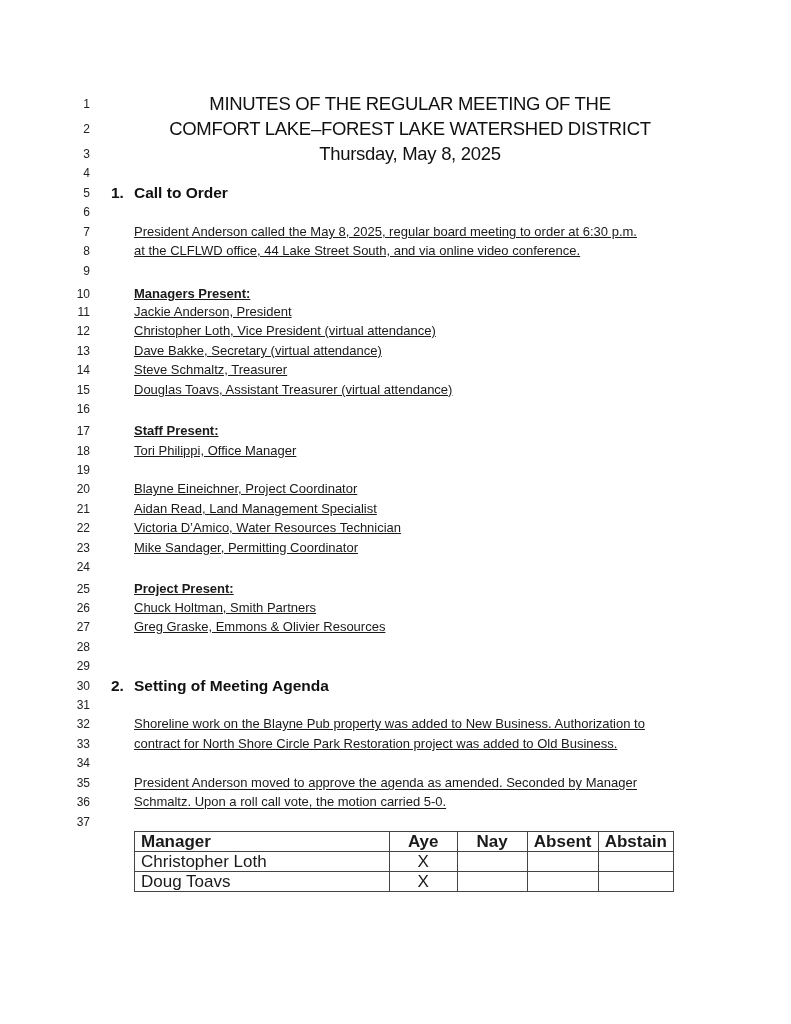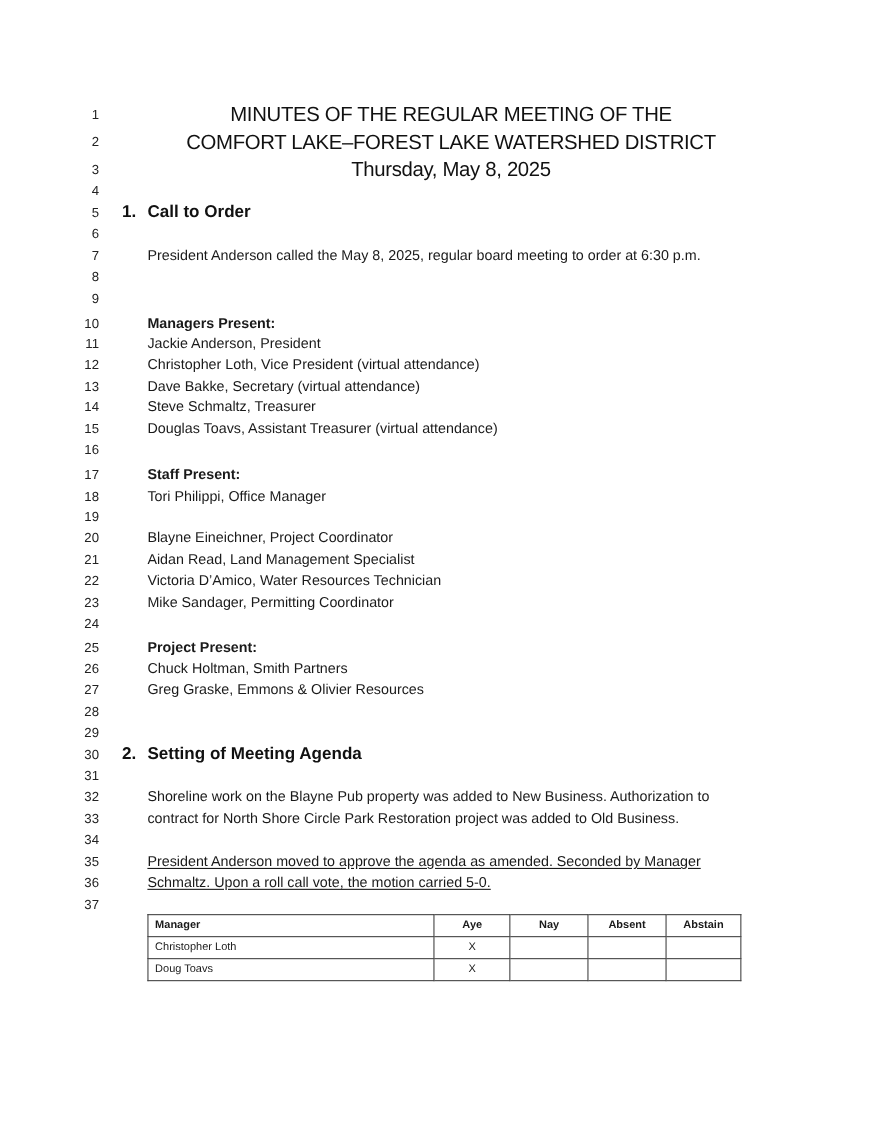--- a/index.html
+++ b/index.html
@@ -52,33 +52,34 @@
       display: inline-block;
       width: 23px;
     }
     .txt {
       position: absolute;
       left: 134px;
       font-size: 13px;
       color: #1a1a1a;
       line-height: 16px;
       white-space: nowrap;
+      text-decoration: underline;
     }
     .txt.bold { font-weight: 600; }
     .txt.u {
       text-decoration: underline;
       text-underline-offset: 2px;
     }
     table.vote {
       position: absolute;
       left: 134px;
       top: 831px;
       width: 540px;
       border-collapse: collapse;
-      font-size: 10px;
+      font-size: 17px;
       color: #1a1a1a;
     }
     table.vote th, table.vote td {
       border: 1px solid #444;
       height: 20px;
       line-height: 18px;
       padding: 0 6px;
       font-weight: normal;
     }
     table.vote th { font-weight: 600; }
@@ -133,20 +134,21 @@
 
   <div class="title" style="top:93px">MINUTES OF THE REGULAR MEETING OF THE</div>
   <div class="title" style="top:118px">COMFORT LAKE–FOREST LAKE WATERSHED DISTRICT</div>
   <div class="title" style="top:143px">Thursday, May 8, 2025</div>
 
   <div class="heading" style="top:184px">
     <span class="num">1.</span><span>Call to Order</span>
   </div>
 
   <div class="txt" style="top:224px">President Anderson called the May 8, 2025, regular board meeting to order at 6:30 p.m.</div>
+  <div class="txt" style="top:243px">at the CLFLWD office, 44 Lake Street South, and via online video conference.</div>
 
   <div class="txt bold" style="top:286px">Managers Present:</div>
   <div class="txt" style="top:304px">Jackie Anderson, President</div>
   <div class="txt" style="top:323px">Christopher Loth, Vice President (virtual attendance)</div>
   <div class="txt" style="top:343px">Dave Bakke, Secretary (virtual attendance)</div>
   <div class="txt" style="top:362px">Steve Schmaltz, Treasurer</div>
   <div class="txt" style="top:382px">Douglas Toavs, Assistant Treasurer (virtual attendance)</div>
 
   <div class="txt bold" style="top:423px">Staff Present:</div>
   <div class="txt" style="top:443px">Tori Philippi, Office Manager</div>

